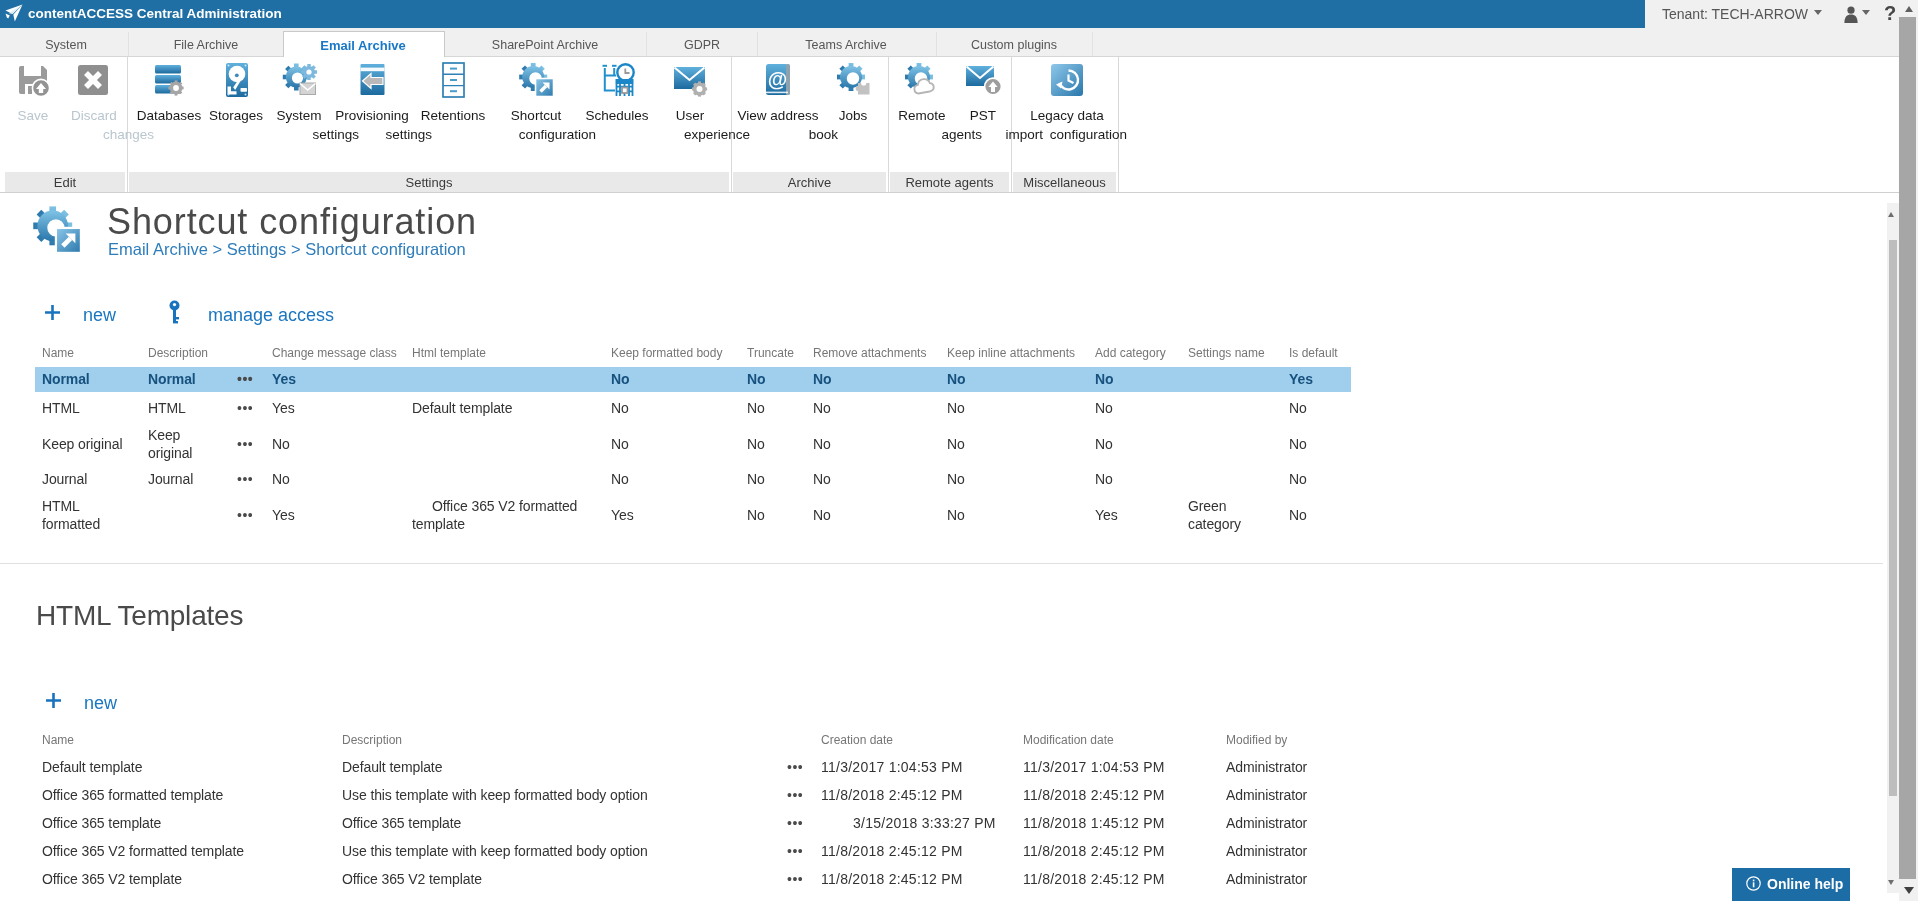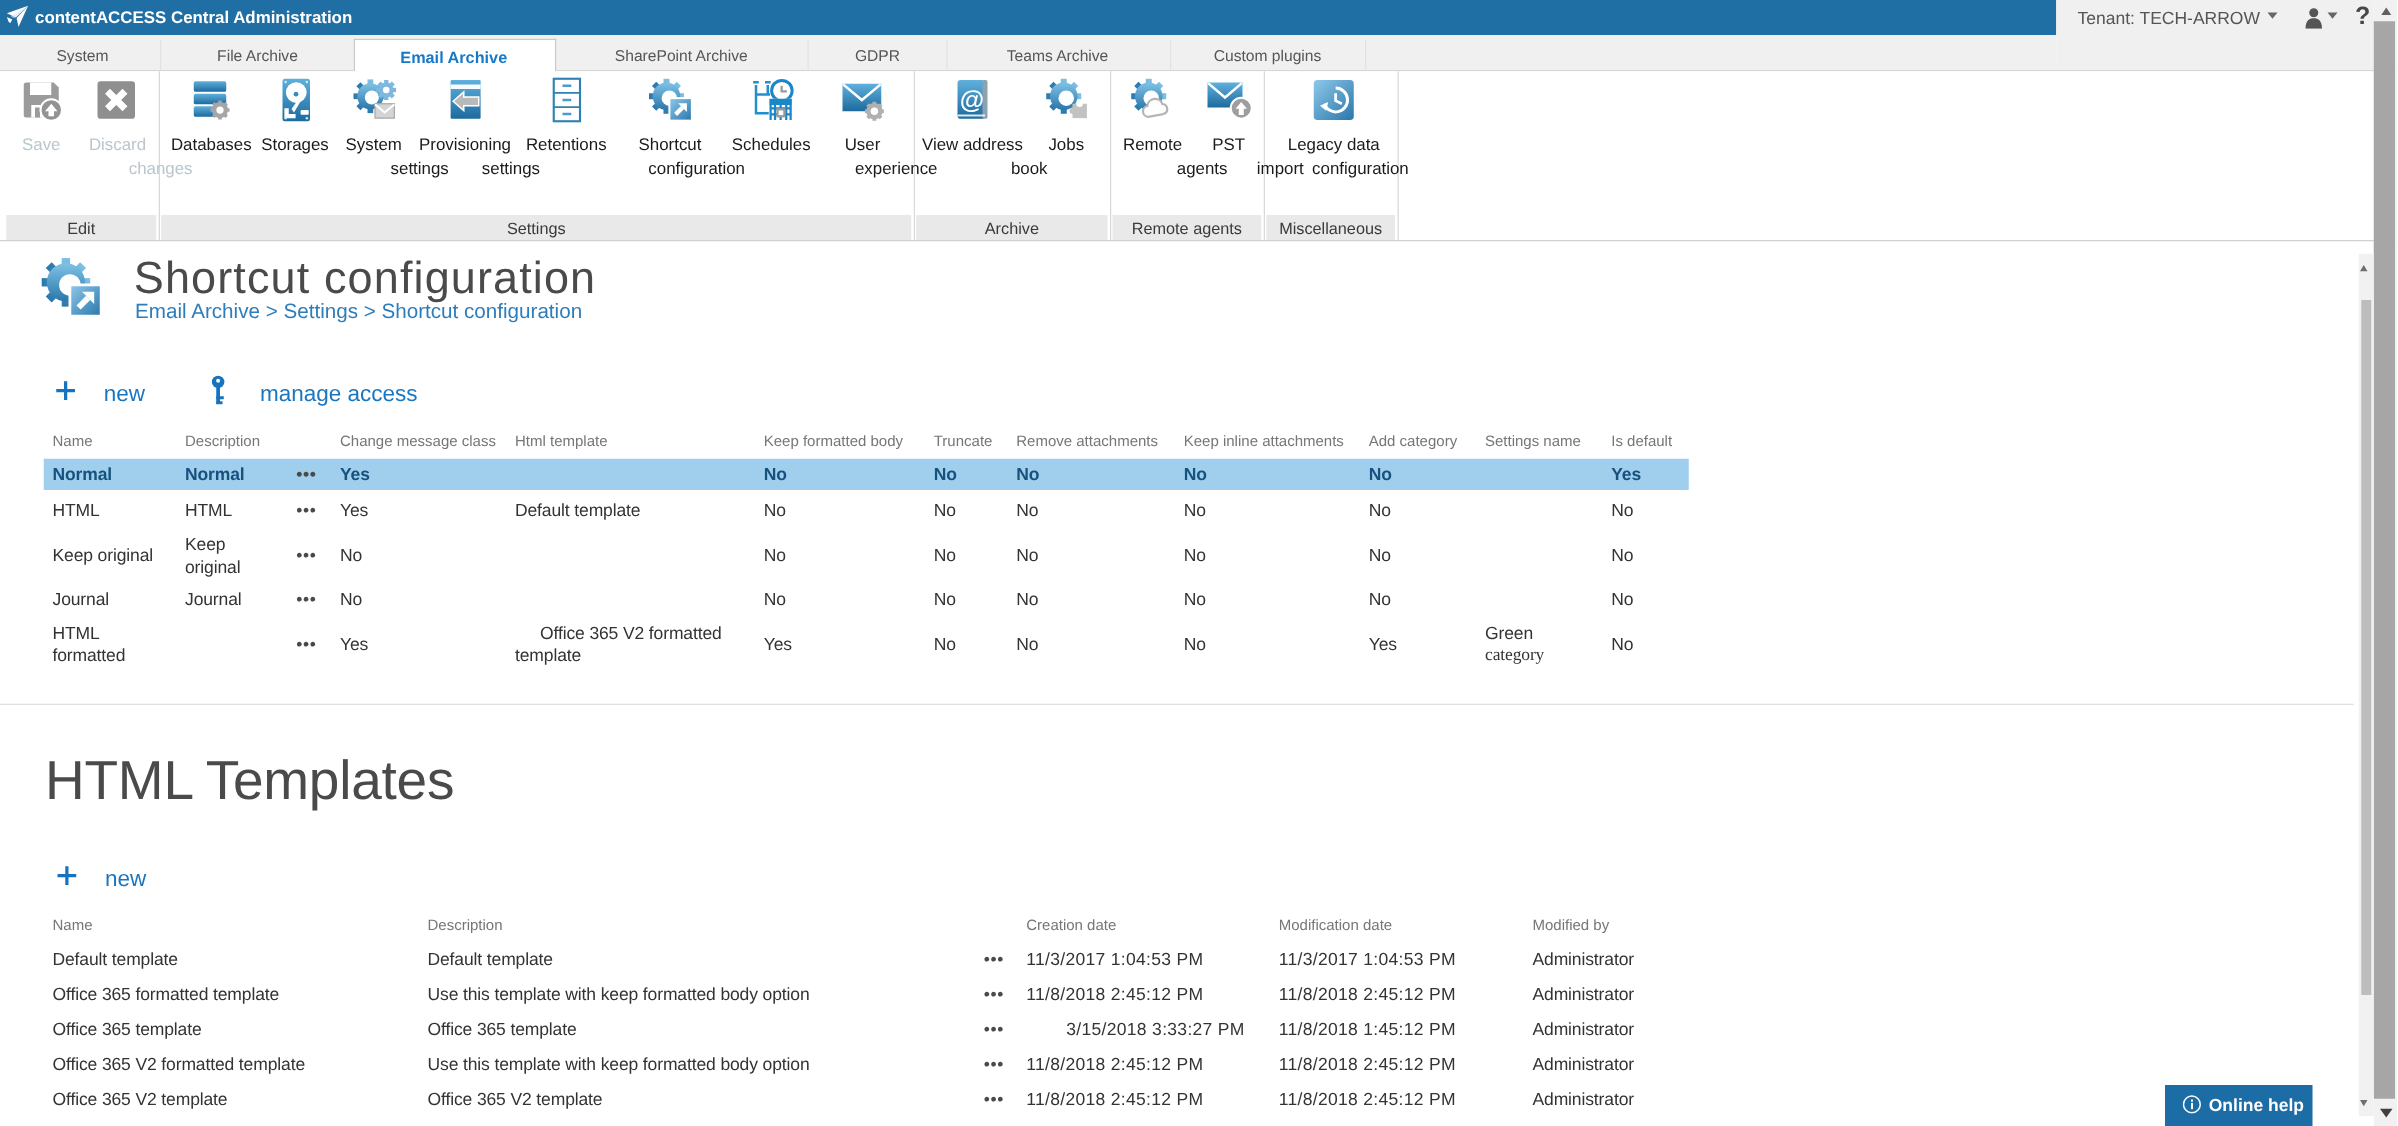--- a/index.html
+++ b/index.html
@@ -380,26 +380,26 @@
 <div class="dots" style="left:237px;top:506px;">•••</div>
 <div class="c" style="left:272px;top:506px;">Yes</div>
 <div class="c" style="left:412px;top:497px;margin-left:20px;">Office 365 V2 formatted</div>
 <div class="c" style="left:412px;top:515px;">template</div>
 <div class="c" style="left:611px;top:506px;">Yes</div>
 <div class="c" style="left:747px;top:506px;">No</div>
 <div class="c" style="left:813px;top:506px;">No</div>
 <div class="c" style="left:947px;top:506px;">No</div>
 <div class="c" style="left:1095px;top:506px;">Yes</div>
 <div class="c" style="left:1188px;top:497px;">Green</div>
-<div class="c" style="left:1188px;top:515px;font-family:Liberation Serif, serif;">category</div>
+<div class="c" style="left:1188px;top:515px;">category</div>
 <div class="c" style="left:1289px;top:506px;">No</div>
 
 <div class="abs" style="left:0;top:563px;width:1883px;height:1px;background:#e0e0e0;"></div>
 
-<div class="t" style="left:36px;top:600px;font-size:44px;letter-spacing:-0.2px;color:#4a4a4a;">HTML Templates</div>
+<div class="t" style="left:36px;top:600px;font-size:28px;letter-spacing:-0.2px;color:#4a4a4a;">HTML Templates</div>
 <svg class="abs" style="left:45px;top:692px" width="17" height="17" viewBox="0 0 17 17">
   <path d="M8.5 1 V16 M1 8.5 H16" stroke="#1873bf" stroke-width="2.6"></path>
 </svg>
 <div class="t" style="left:84px;top:693px;font-size:18px;color:#1b76c0;">new</div>
 
 <style>.h2{top:732px;height:16px;line-height:16px;font-size:12px;color:#767676;position:absolute;white-space:nowrap;}</style>
 <div class="h2" style="left:42px;">Name</div>
 <div class="h2" style="left:342px;">Description</div>
 <div class="h2" style="left:821px;">Creation date</div>
 <div class="h2" style="left:1023px;">Modification date</div>

